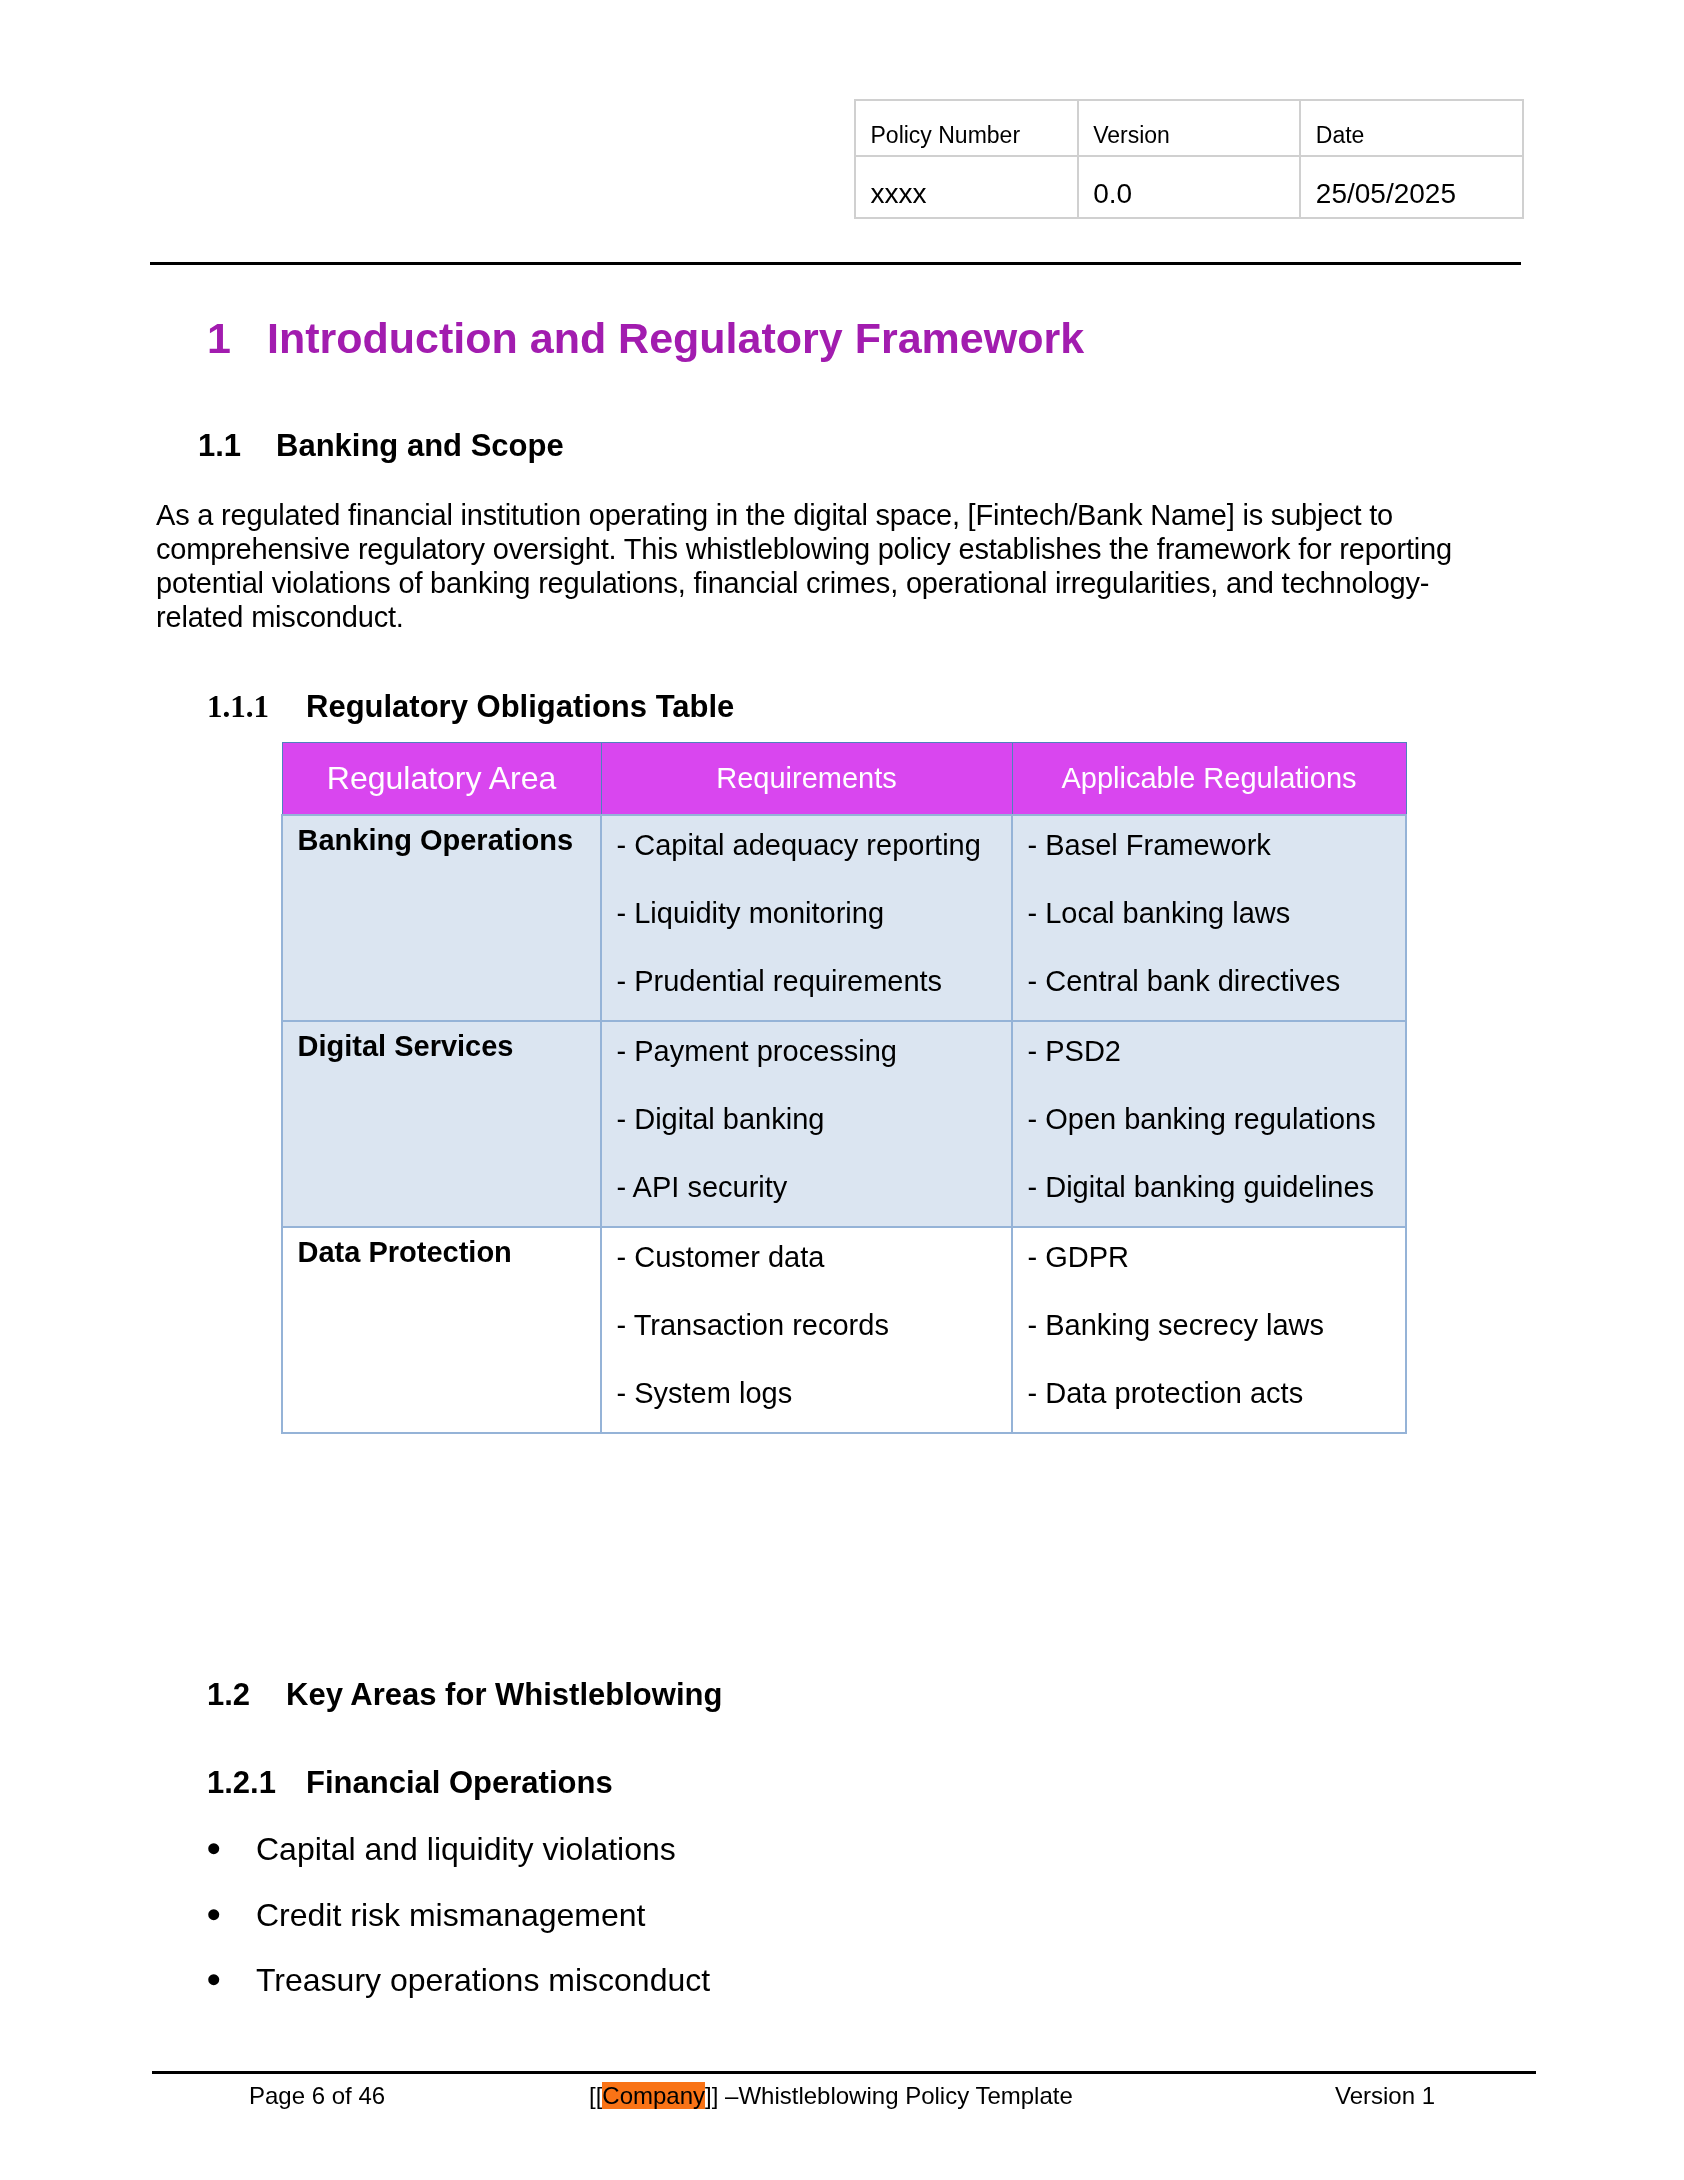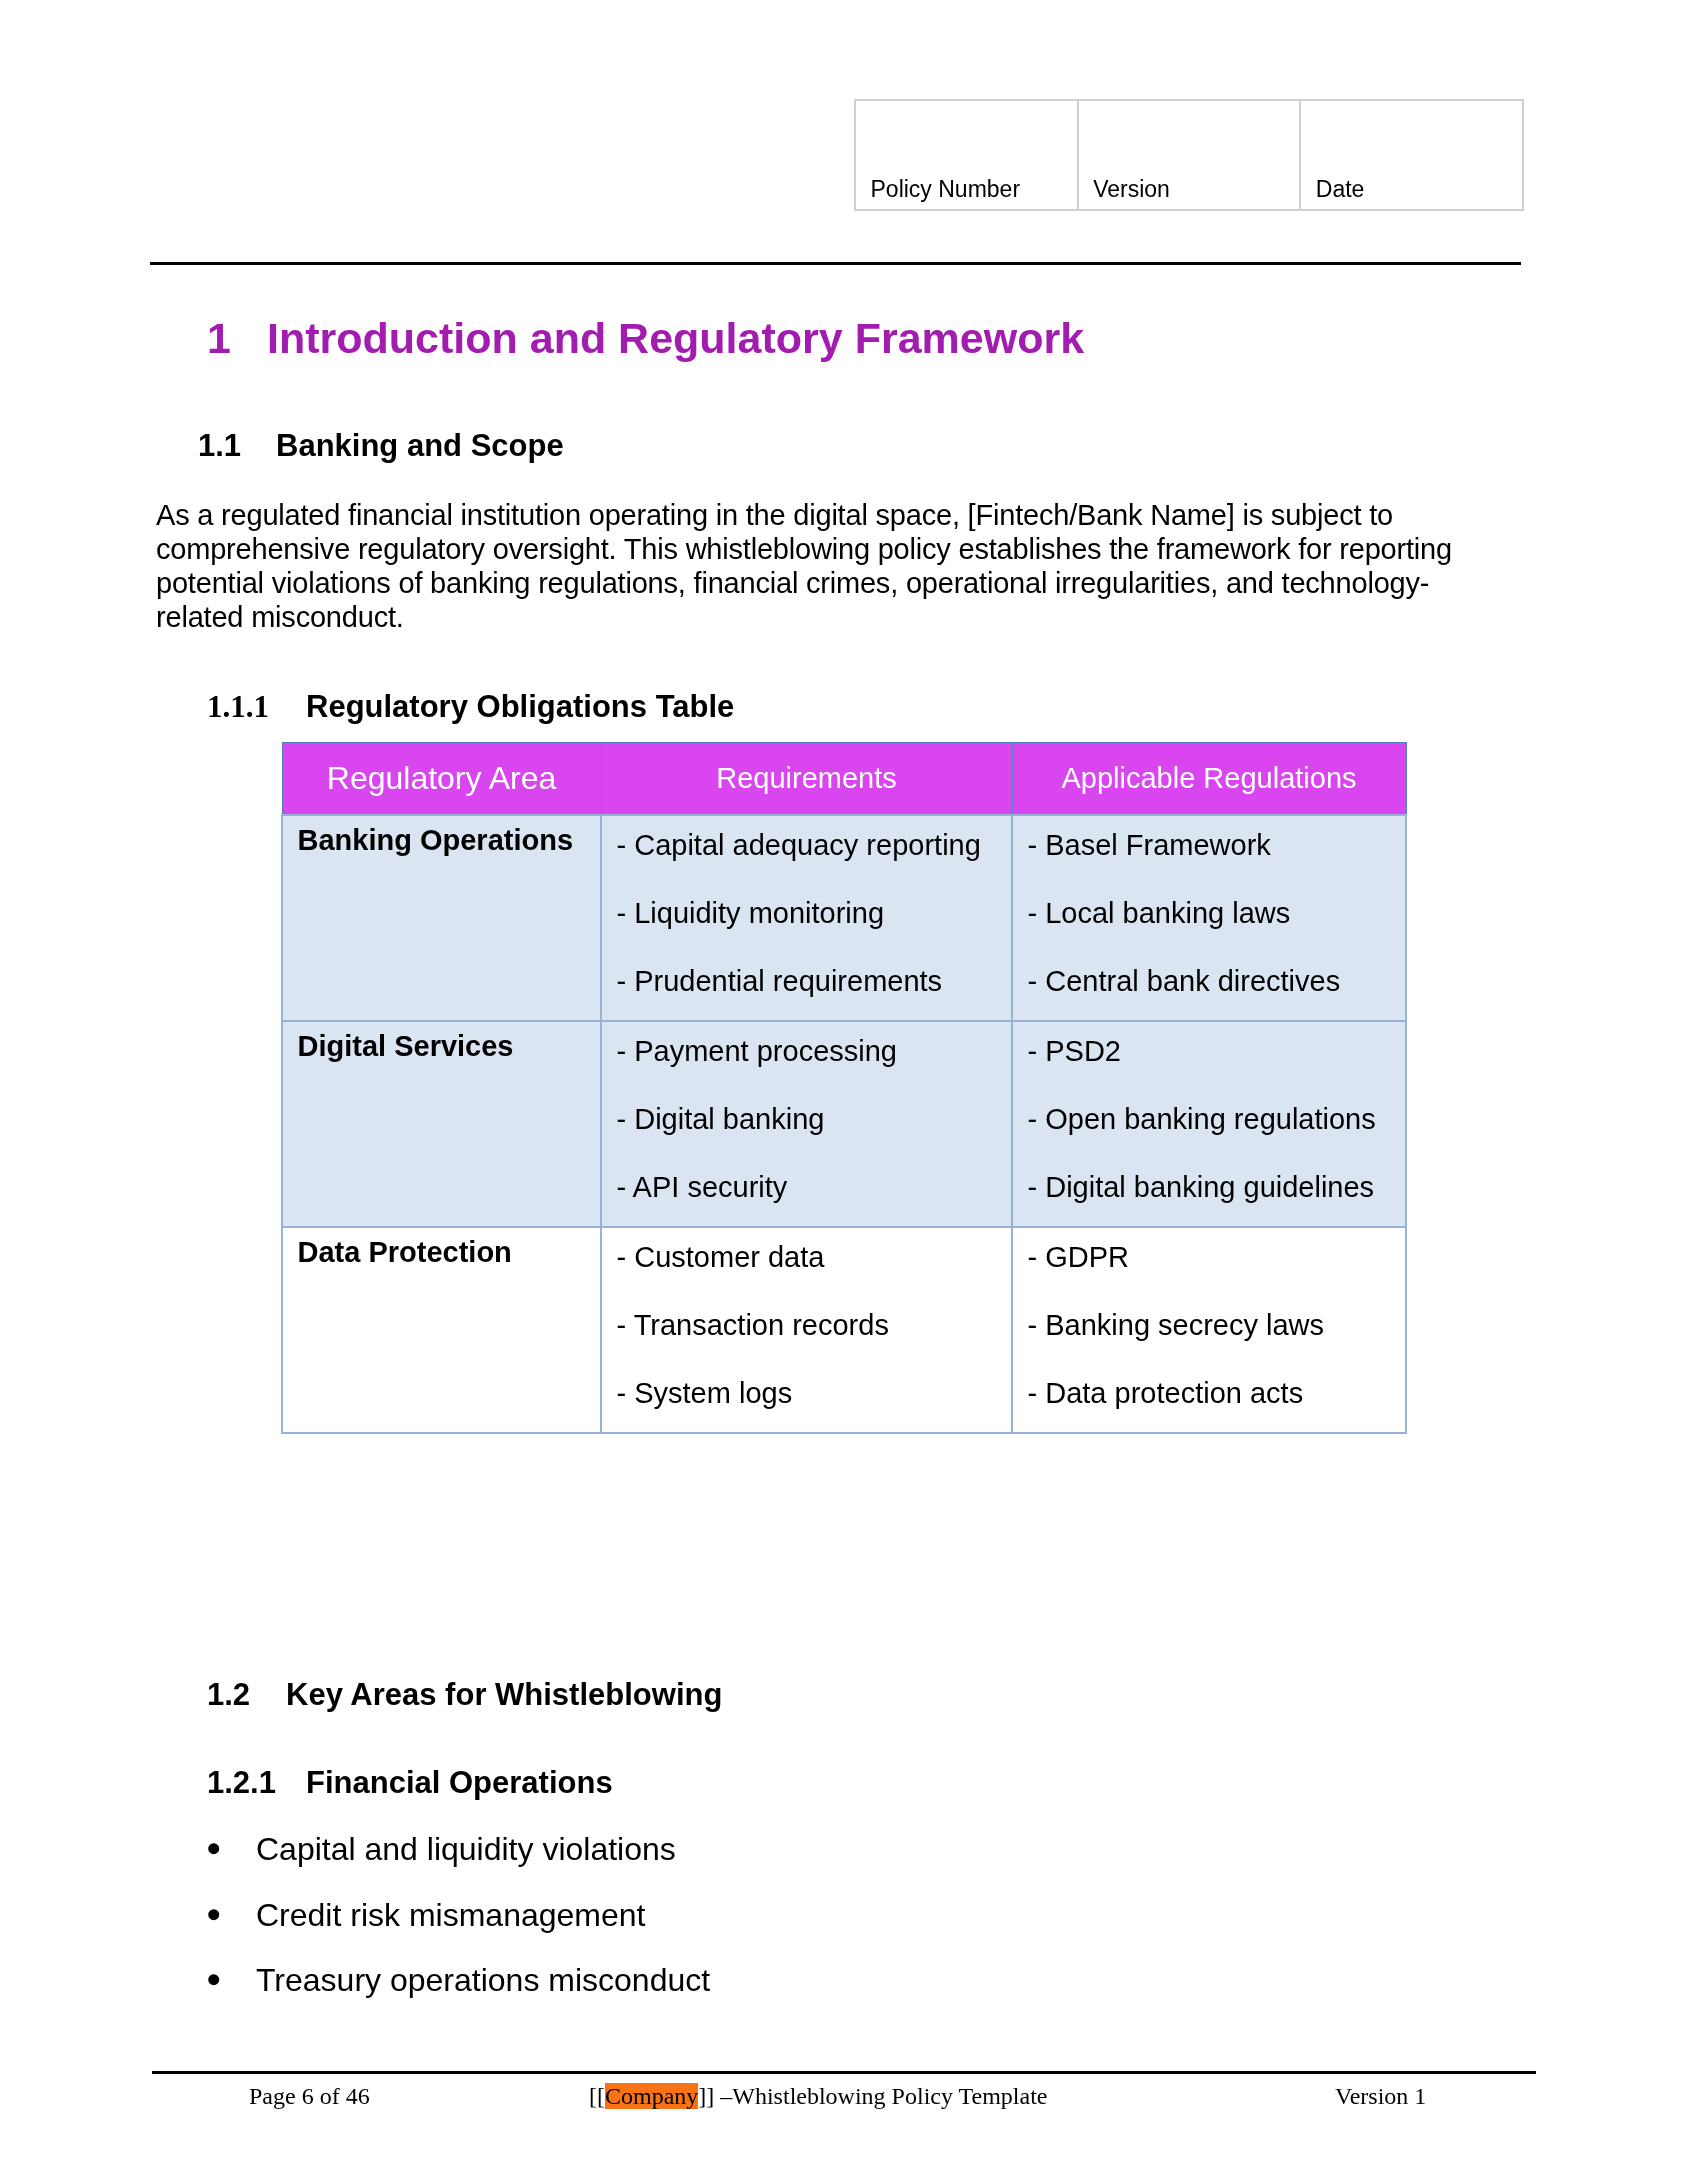--- a/index.html
+++ b/index.html
@@ -39,32 +39,37 @@
   .reg-table tr.shaded td { background: #dbe5f1; }
   .reg-table td.area { font-weight: bold; }
   .reg-table .line { height: 68px; line-height: 1; padding-top: 15.3px; box-sizing: border-box; white-space: nowrap; }
   .reg-table td.area .line { padding-top: 10px; }
 
   .bullet-list { position: absolute; left: 0; top: 0; }
   .bullet-item { position: absolute; white-space: nowrap; font-size: 32px; line-height: 1; }
   .bullet-dot { position: absolute; left: 206px; font-size: 25.6px; }
   .bullet-text { position: absolute; left: 256px; }
 
-  .footer-text { position: absolute; top: 2084px; font-size: 24px; white-space: nowrap; line-height: 1; font-family: Liberation Serif, serif; }
+  .footer-text { position: absolute; top: 2084px; font-size: 24px; white-space: nowrap; line-height: 1; }
   .hl { background: #f97316; }
 </style>
 </head>
 <body>
 
 <table class="info-table">
   <tbody>
       <tr class="lbl">
     <td>Policy Number</td>
     <td>Version</td>
     <td>Date</td>
+  </tr>
+  <tr class="val">
+    <td>xxxx</td>
+    <td>0.0</td>
+    <td>25/05/2025</td>
   </tr>
 </tbody>
   </table>
 
 <div class="rule" style="left:150px; top:262px; width:1371px; height:2.6px;"></div>
 
 <div class="h1">
   <span class="num">1</span><span>Introduction and Regulatory Framework</span>
 </div>
 

